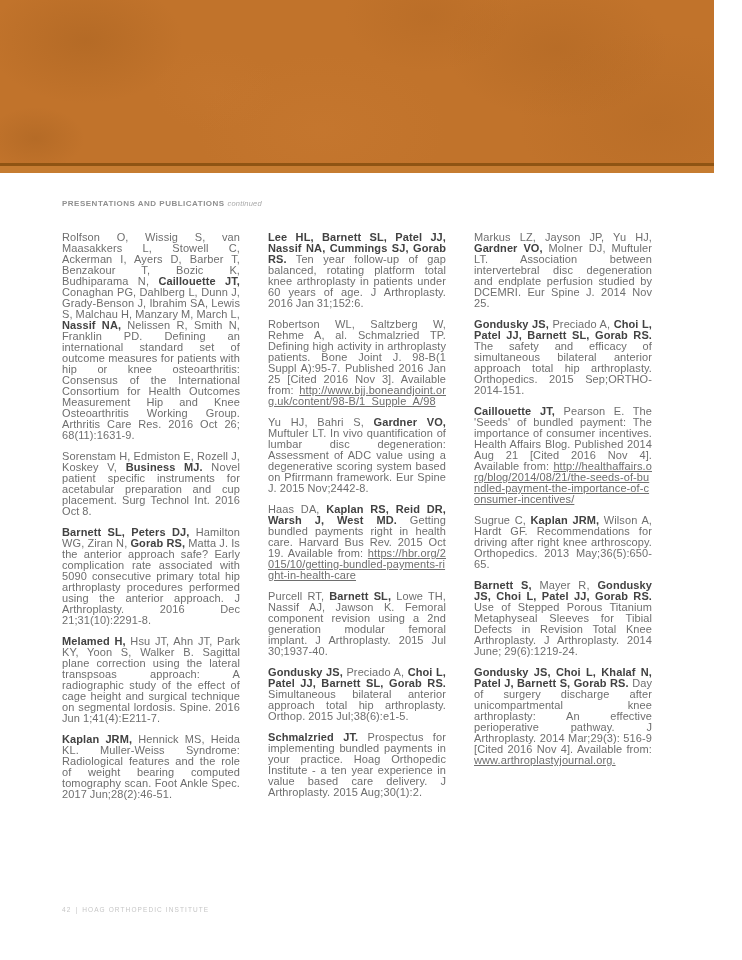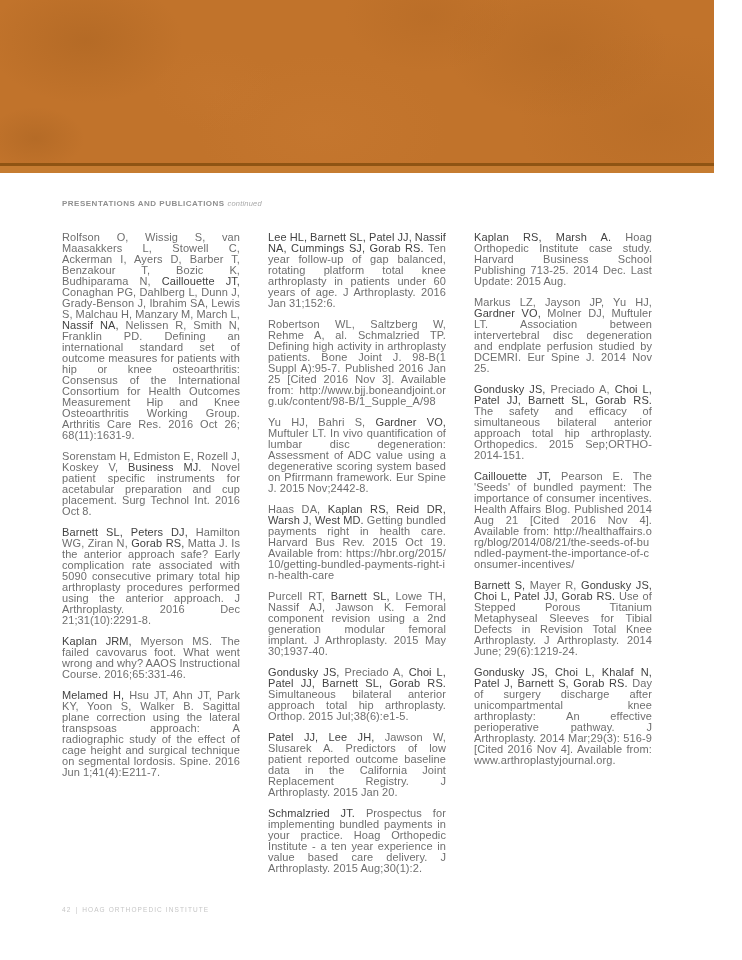--- a/index.html
+++ b/index.html
@@ -38,22 +38,22 @@
     color:#a8a8a8;font-size:7.5px;letter-spacing:.2px;
   }
   .cols{display:flex;gap:28px;width:590px;align-items:flex-start;}
   .col{width:178px;}
   p.cite{
     margin:4px 0 10px 0;
     font-size:11px;line-height:11px;
     color:#6e6e6e;text-align:justify;
     letter-spacing:.1px;word-spacing:-.2px;
   }
-  .b{font-weight:normal;color:#424242;}
-  .u{word-break:break-all;color:#6e6e6e;}
+  .b{font-weight:bold;color:#424242;}
+  .u{text-decoration:underline;word-break:break-all;color:#6e6e6e;}
 
   
   .footer{
     position:absolute;left:62px;top:906px;
     font-size:6.5px;color:#c6c6c6;letter-spacing:1.1px;
     white-space:nowrap;
   }
   .footer .sep{margin:0 4px;}
 </style>
 </head>
@@ -69,38 +69,37 @@
     <h1 class="heading">
       <span>PRESENTATIONS AND PUBLICATIONS</span>
       <em class="cont">continued</em>
     </h1>
 
     <div class="cols">
       <div class="col">
           <p class="cite"><span>Rolfson O, Wissig S, van Maasakkers L, Stowell C, Ackerman I, Ayers D, Barber T, Benzakour T, Bozic K, Budhiparama N, </span><span class="b">Caillouette JT,</span><span> Conaghan PG, Dahlberg L, Dunn J, Grady-Benson J, Ibrahim SA, Lewis S, Malchau H, Manzary M, March L, </span><span class="b">Nassif NA,</span><span> Nelissen R, Smith N, Franklin PD. Defining an international standard set of outcome measures for patients with hip or knee osteoarthritis: Consensus of the International Consortium for Health Outcomes Measurement Hip and Knee Osteoarthritis Working Group. Arthritis Care Res. 2016 Oct 26; 68(11):1631-9.</span></p>
           <p class="cite"><span>Sorenstam H, Edmiston E, Rozell J, Koskey V, </span><span class="b">Business MJ.</span><span> Novel patient specific instruments for acetabular preparation and cup placement. Surg Technol Int. 2016 Oct 8.</span></p>
           <p class="cite"><span class="b">Barnett SL, Peters DJ,</span><span> Hamilton WG, Ziran N, </span><span class="b">Gorab RS,</span><span> Matta J. Is the anterior approach safe? Early complication rate associated with 5090 consecutive primary total hip arthroplasty procedures performed using the anterior approach. J Arthroplasty. 2016 Dec 21;31(10):2291-8.</span></p>
-          <p class="cite"><span class="b">Kaplan JRM,</span><span> Myerson MS. The failed cavovarus foot. What went wrong and why? </span><span class="u">AAOS Instructional Course. 2016;65:331-46.</span></p>
           <p class="cite"><span class="b">Melamed H,</span><span> Hsu JT, Ahn JT, Park KY, Yoon S, Walker B. Sagittal plane correction using the lateral transpsoas approach: A radiographic study of the effect of cage height and surgical technique on segmental lordosis. Spine. 2016 Jun 1;41(4):E211-7.</span></p>
+          <p class="cite"><span class="b">Kaplan JRM,</span><span> Hennick MS, Heida KL. Muller-Weiss Syndrome: Radiological features and the role of weight bearing computed tomography scan. Foot Ankle Spec. 2017 Jun;28(2):46-51.</span></p>
         </div>
       <div class="col">
           <p class="cite"><span class="b">Lee HL, Barnett SL, Patel JJ, Nassif NA, Cummings SJ, Gorab RS.</span><span> Ten year follow-up of gap balanced, rotating platform total knee arthroplasty in patients under 60 years of age. J Arthroplasty. 2016 Jan 31;152:6.</span></p>
           <p class="cite"><span>Robertson WL, Saltzberg W, Rehme A, al. Schmalzried TP. Defining high activity in arthroplasty patients. Bone Joint J. 98-B(1 Suppl A):95-7. Published 2016 Jan 25 [Cited 2016 Nov 3]. Available from: </span><span class="u">http://www.bjj.boneandjoint.org.uk/content/98-B/1_Supple_A/98</span></p>
           <p class="cite"><span>Yu HJ, Bahri S, </span><span class="b">Gardner VO,</span><span> Muftuler LT. In vivo quantification of lumbar disc degeneration: Assessment of ADC value using a degenerative scoring system based on Pfirrmann framework. Eur Spine J. 2015 Nov;2442-8.</span></p>
           <p class="cite"><span>Haas DA, </span><span class="b">Kaplan RS, Reid DR, Warsh J, West MD.</span><span> Getting bundled payments right in health care. Harvard Bus Rev. 2015 Oct 19. Available from: </span><span class="u">https://hbr.org/2015/10/getting-bundled-payments-right-in-health-care</span></p>
-          <p class="cite"><span>Purcell RT, </span><span class="b">Barnett SL,</span><span> Lowe TH, Nassif AJ, Jawson K. Femoral component revision using a 2nd generation modular femoral implant. J Arthroplasty. 2015 May 30;1937-40.</span></p>
+          <p class="cite"><span>Purcell RT, </span><span class="b">Barnett SL,</span><span> Lowe TH, Nassif AJ, Jawson K. Femoral component revision using a 2nd generation modular femoral implant. J Arthroplasty. 2015 Jul 30;1937-40.</span></p>
           <p class="cite"><span class="b">Gondusky JS,</span><span> Preciado A, </span><span class="b">Choi L, Patel JJ, Barnett SL, Gorab RS.</span><span> Simultaneous bilateral anterior approach total hip arthroplasty. Orthop. 2015 Jul;38(6):e1-5.</span></p>
-          <p class="cite"><span class="b">Patel JJ, Lee JH,</span><span> Jawson W, Slusarek A. Predictors of low patient reported outcome baseline data in the California Joint Replacement Registry. J Arthroplasty. 2015 Jan 20.</span></p>
           <p class="cite"><span class="b">Schmalzried JT.</span><span> Prospectus for implementing bundled payments in your practice. Hoag Orthopedic Institute - a ten year experience in value based care delivery. J Arthroplasty. 2015 Aug;30(1):2.</span></p>
         </div>
       <div class="col">
-          <p class="cite"><span class="b">Kaplan RS, Marsh A.</span><span> Hoag Orthopedic Institute case study. Harvard Business School Publishing 713-25. 2014 Dec. Last Update: 2015 Aug.</span></p>
           <p class="cite"><span>Markus LZ, Jayson JP, Yu HJ, </span><span class="b">Gardner VO,</span><span> Molner DJ, Muftuler LT. Association between intervertebral disc degeneration and endplate perfusion studied by DCEMRI. Eur Spine J. 2014 Nov 25.</span></p>
           <p class="cite"><span class="b">Gondusky JS,</span><span> Preciado A, </span><span class="b">Choi L, Patel JJ, Barnett SL, Gorab RS.</span><span> The safety and efficacy of simultaneous bilateral anterior approach total hip arthroplasty. Orthopedics. 2015 Sep;ORTHO-2014-151.</span></p>
           <p class="cite"><span class="b">Caillouette JT,</span><span> Pearson E. The 'Seeds' of bundled payment: The importance of consumer incentives. Health Affairs Blog. Published 2014 Aug 21 [Cited 2016 Nov 4]. Available from: </span><span class="u">http://healthaffairs.org/blog/2014/08/21/the-seeds-of-bundled-payment-the-importance-of-consumer-incentives/</span></p>
+          <p class="cite"><span>Sugrue C, </span><span class="b">Kaplan JRM,</span><span> Wilson A, Hardt GF. Recommendations for driving after right knee arthroscopy. Orthopedics. 2013 May;36(5):650-65.</span></p>
           <p class="cite"><span class="b">Barnett S,</span><span> Mayer R, </span><span class="b">Gondusky JS, Choi L, Patel JJ, Gorab RS.</span><span> Use of Stepped Porous Titanium Metaphyseal Sleeves for Tibial Defects in Revision Total Knee Arthroplasty. J Arthroplasty. 2014 June; 29(6):1219-24.</span></p>
           <p class="cite"><span class="b">Gondusky JS, Choi L, Khalaf N, Patel J, Barnett S, Gorab RS.</span><span> Day of surgery discharge after unicompartmental knee arthroplasty: An effective perioperative pathway. J Arthroplasty. 2014 Mar;29(3): 516-9 [Cited 2016 Nov 4]. Available from: </span><span class="u">www.arthroplastyjournal.org.</span></p>
         </div>
     </div>
   </div>
 
   <div class="footer">
     <span>42</span><span class="sep">|</span><span>HOAG ORTHOPEDIC INSTITUTE</span>
   </div>
 

